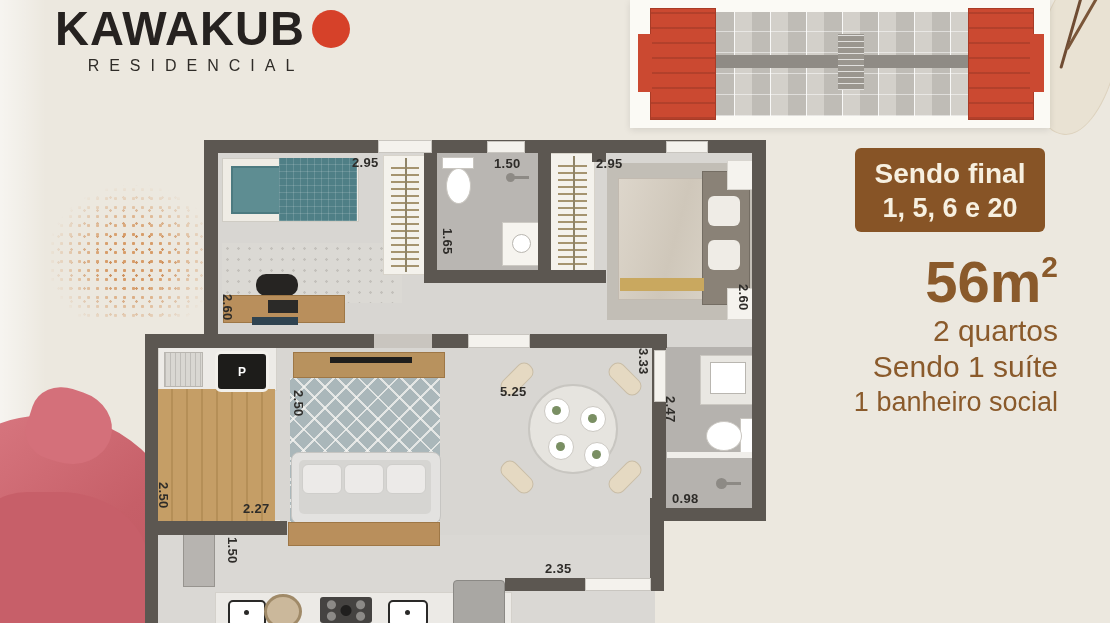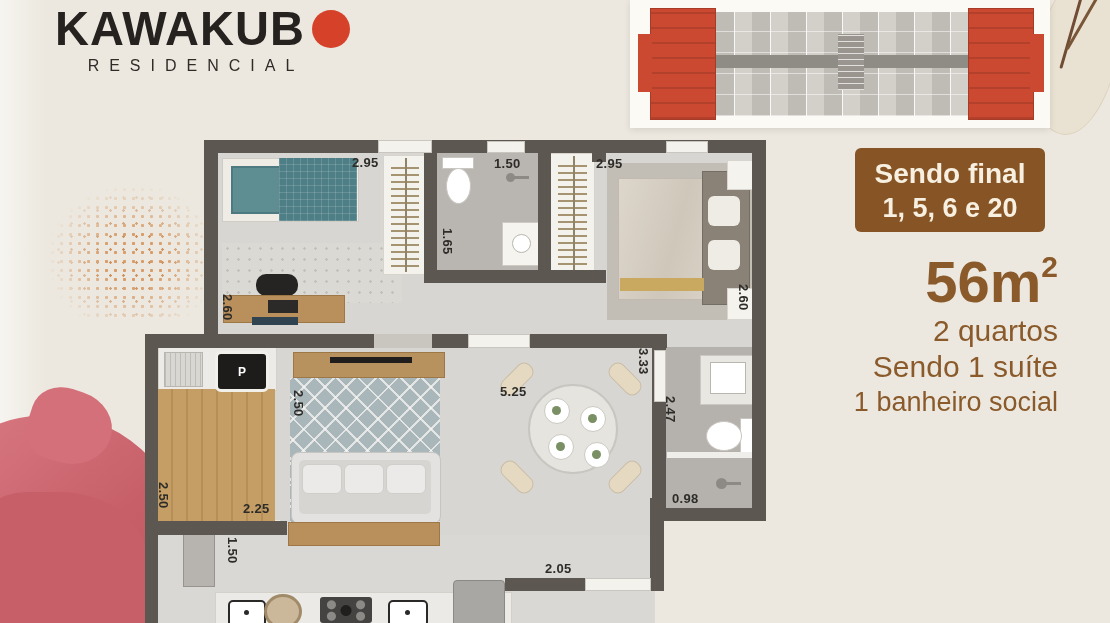--- a/index.html
+++ b/index.html
@@ -342,17 +342,17 @@
   <div class="dim" id="d3">2.95</div>
   <div class="dim dimv" id="d4">1.65</div>
   <div class="dim dimv" id="d5">2.60</div>
   <div class="dim dimv" id="d6">2.60</div>
   <div class="dim" id="d7">5.25</div>
   <div class="dim dimv" id="d8">3.33</div>
   <div class="dim dimv" id="d9">2.47</div>
   <div class="dim" id="d10">0.98</div>
   <div class="dim dimv" id="d11">2.50</div>
   <div class="dim dimv" id="d12">2.50</div>
-  <div class="dim" id="d13">2.25</div>
+  <div class="dim" id="d13">2.27</div>
   <div class="dim dimv" id="d14">1.50</div>
-  <div class="dim" id="d15">2.05</div>
+  <div class="dim" id="d15">2.35</div>
 
 </div>
 
 </body></html>

